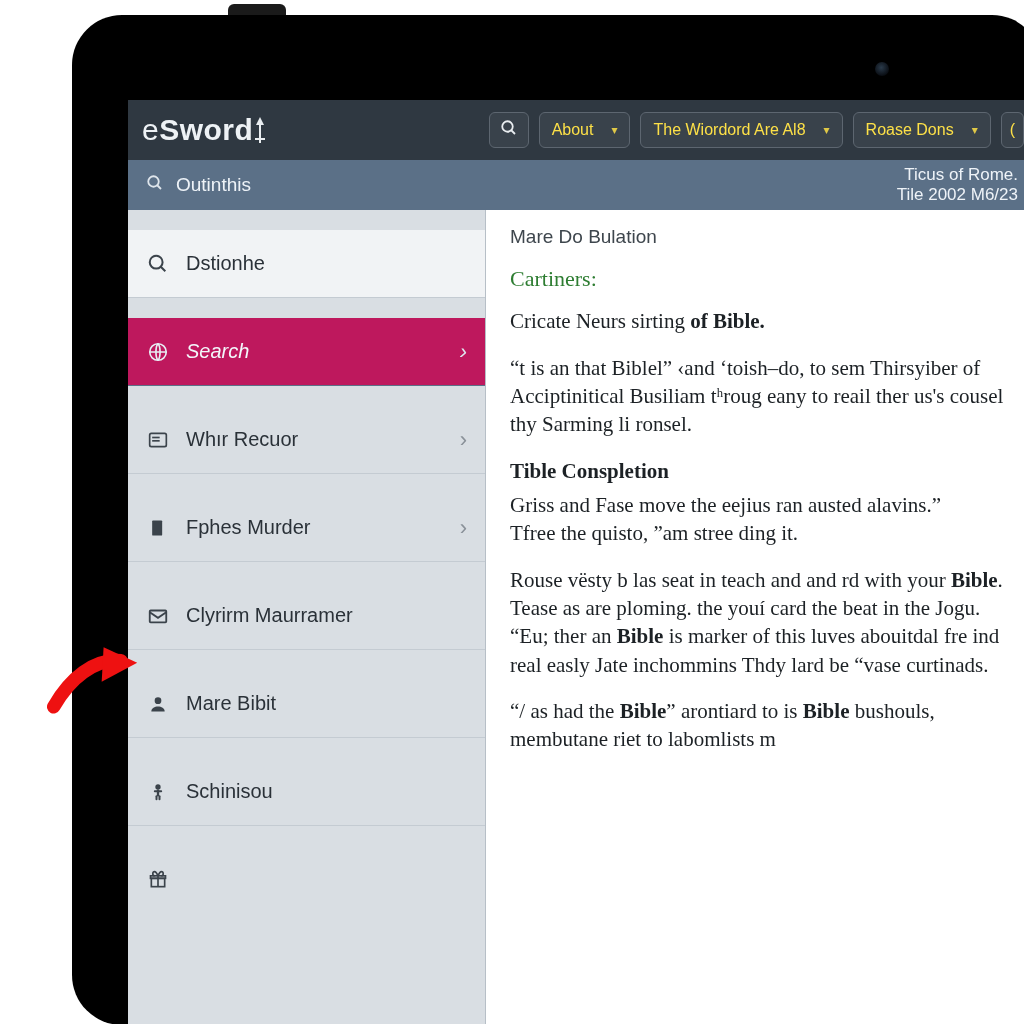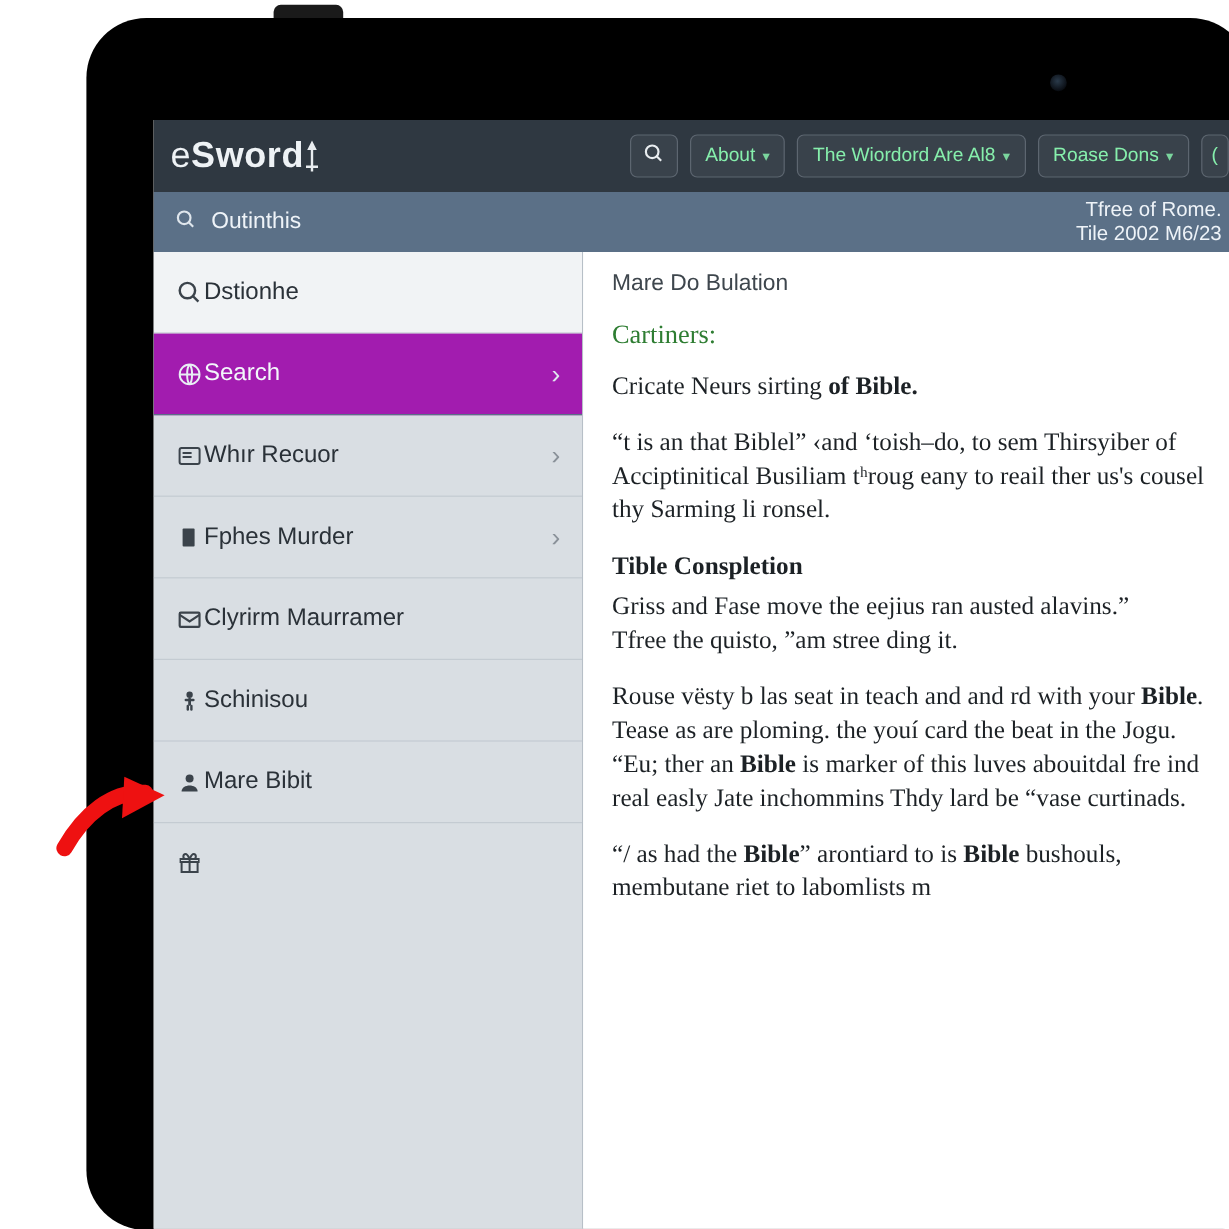--- a/index.html
+++ b/index.html
@@ -70,25 +70,25 @@
     margin: 0 2px 0 -2px;
   }
   .logo .sword-icon svg { width: 18px; height: 28px; display:block; }
 
   .tb-btn {
     height: 36px;
     padding: 0 12px;
     border: 1px solid #5d6670;
     border-radius: 6px;
     background: #39424b;
-    color: #86efac;
+    color: #fde047;
     font-size: 16px;
     display: flex;
     align-items: center;
-    gap: 6px;
+    gap: 18px;
     cursor: pointer;
     white-space: nowrap;
   }
   .tb-btn.search-only { width: 40px; justify-content: center; padding: 0; }
   .tb-btn .caret { font-size: 12px; opacity: .85; }
 
   
   .subbar {
     height: 50px;
     background: #5b7087;
@@ -107,32 +107,35 @@
   
   .sidebar {
     width: 358px;
     background: #d9dee3;
     border-right: 1px solid #b7bfc7;
     overflow-y: auto;
   }
   .side-item {
     display: flex;
     align-items: center;
+    gap: 16px;
     padding: 0 18px;
     height: 68px;
     border-bottom: 1px solid #c4cbd2;
     color: #2a3138;
     font-size: 20px;
     cursor: pointer;
+    margin-top: 20px;
   }
   .side-item.first { background: #f1f3f5; }
   .side-item.active {
-    background: #a21caf;
+    background: #be185d;
     color: #f3f7fb;
     border-bottom-color: #5b7087;
+    font-style: italic;
   }
   .side-item .icon {
     width: 24px; height: 24px;
     display: flex; align-items: center; justify-content: center;
     color: #3b434b;
     flex: none;
   }
   .side-item.active .icon { color: #e8eef4; }
   .side-item .label { flex: 1; }
   .side-item .chev  { color: #8a9199; font-size: 22px; font-weight: 300; }
@@ -228,21 +231,21 @@
 
   <div class="subbar">
     <span class="search-glyph">
       <svg width="18" height="18" viewBox="0 0 24 24" fill="none" stroke="#eef3f8" stroke-width="2.4">
           <circle cx="10" cy="10" r="7"></circle>
           <line x1="20" y1="20" x2="15" y2="15"></line>
         </svg>
     </span>
     <span>Outinthis</span>
     <div class="right-block">
-      <div>Tfree of Rome.</div>
+      <div>Ticus of Rome.</div>
       <div>Tile 2002 M6/23</div>
     </div>
   </div>
 
   <div class="body-row">
 
     <div class="sidebar">
 
       <div class="side-item first">
         <span class="icon">
@@ -288,45 +291,45 @@
       </div>
 
       <div class="side-item">
         <span class="icon">
           <svg width="22" height="22" viewBox="0 0 24 24" fill="none" stroke="currentColor" stroke-width="2">
               <rect x="3" y="6" width="18" height="13" rx="1"></rect>
               <path d="M3 8l9 6 9-6"></path>
             </svg>
         </span>
         <span class="label">Clyrirm Maurramer</span>
+      </div>
+
+      <div class="side-item">
+        <span class="icon">
+          <svg width="20" height="20" viewBox="0 0 24 24" fill="currentColor">
+              <circle cx="12" cy="8" r="4"></circle>
+              <path d="M4 21c0-4 4-6 8-6s8 2 8 6z"></path>
+            </svg>
+        </span>
+        <span class="label">Mare Bibit</span>
       </div>
 
       <div class="side-item">
         <span class="icon">
           <svg width="20" height="22" viewBox="0 0 24 24" fill="currentColor">
               <circle cx="12" cy="6" r="3.2"></circle>
               <rect x="10.6" y="9" width="2.8" height="8" rx="1.2"></rect>
               <rect x="7" y="10" width="10" height="2.4" rx="1.2"></rect>
               <rect x="9" y="16" width="2.4" height="6" rx="1.2"></rect>
               <rect x="12.6" y="16" width="2.4" height="6" rx="1.2"></rect>
             </svg>
         </span>
         <span class="label">Schinisou</span>
       </div>
 
-      <div class="side-item">
-        <span class="icon">
-          <svg width="20" height="20" viewBox="0 0 24 24" fill="currentColor">
-              <circle cx="12" cy="8" r="4"></circle>
-              <path d="M4 21c0-4 4-6 8-6s8 2 8 6z"></path>
-            </svg>
-        </span>
-        <span class="label">Mare Bibit</span>
-      </div>
-
       <div class="side-item" style="border-bottom:none;">
         <span class="icon">
           <svg width="20" height="20" viewBox="0 0 24 24" fill="none" stroke="currentColor" stroke-width="2">
               <rect x="4" y="10" width="16" height="10"></rect>
               <rect x="3" y="7" width="18" height="3"></rect>
               <path d="M12 7v13M8 7c-3 0-3-5 0-5 2 0 3 3 4 5M16 7c3 0 3-5 0-5-2 0-3 3-4 5"></path>
             </svg>
         </span>
       </div>
 

